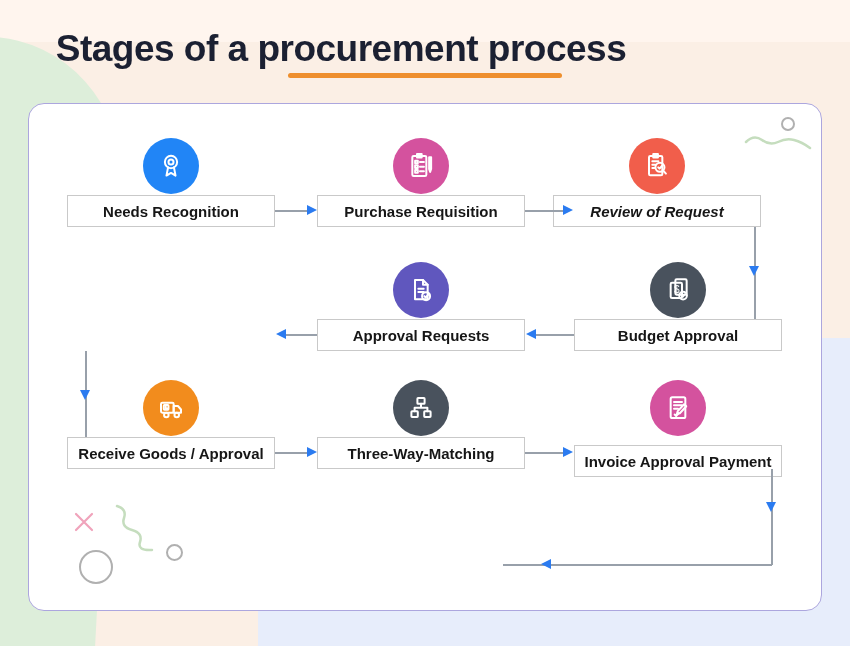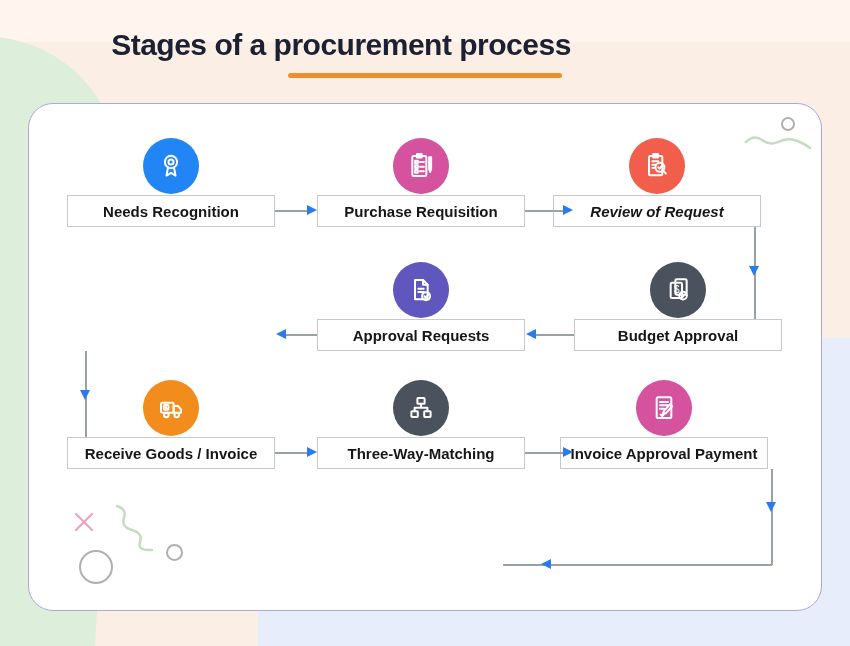--- a/index.html
+++ b/index.html
@@ -3,24 +3,24 @@
 <meta charset="utf-8">
 <style>
   html,body{margin:0;padding:0;}
   body{width:850px;height:646px;overflow:hidden;font-family:"Liberation Sans",sans-serif;background:var(--page-bg,#FBEFE5);}
   #stage{position:relative;width:850px;height:646px;}
 
   .top-band{position:absolute;left:0;top:0;width:850px;height:42px;background:var(--top-band);}
   .green-blob{position:absolute;left:-25px;top:40px;width:135px;height:640px;background:var(--green-blob);border-radius:0 150px 30px 0;transform:rotate(3deg);}
   .blue-rect{position:absolute;left:258px;top:338px;width:592px;height:308px;background:var(--blue-rect);}
 
-  .page-title{position:absolute;left:0;top:28px;width:682px;margin:0;text-align:center;font-size:30px;font-weight:800;letter-spacing:-0.5px;color:var(--title);}
+  .page-title{position:absolute;left:0;top:28px;width:682px;margin:0;text-align:center;font-size:37px;font-weight:800;letter-spacing:-0.5px;color:var(--title);}
   .title-underline{position:absolute;left:288px;top:73px;width:274px;height:5px;border-radius:3px;background:var(--underline);}
 
-  .panel{position:absolute;left:28px;top:103px;width:794px;height:508px;background:var(--panel-bg);border:1.5px solid var(--panel-border);border-radius:25px;box-sizing:border-box;}
+  .panel{position:absolute;left:28px;top:103px;width:794px;height:508px;background:var(--panel-bg);border:1.5px solid var(--panel-border);border-radius:16px;box-sizing:border-box;}
 
   .node{position:absolute;width:208px;display:flex;flex-direction:column;align-items:center;}
   .node.narrow{width:162px;}
   .circle{width:56px;height:56px;border-radius:50%;display:flex;align-items:center;justify-content:center;margin-bottom:1px;z-index:2;}
   .circle svg{width:32px;height:32px;}
   .label-box{width:100%;height:32px;box-sizing:border-box;background:#fff;border:1px solid var(--box-border);display:flex;align-items:center;justify-content:center;font-size:15px;font-weight:700;color:var(--box-text);white-space:nowrap;}
 
   .hline{position:absolute;height:1.5px;background:var(--line);}
   .vline{position:absolute;width:1.5px;background:var(--line);}
   .tri{position:absolute;width:0;height:0;}
@@ -127,39 +127,39 @@
         <svg viewBox="0 0 24 24" fill="none" stroke="#fff" stroke-width="1.5" stroke-linecap="round" stroke-linejoin="round">
             <rect x="4.5" y="8" width="9.5" height="7.5" rx="1"></rect>
             <path d="M14 10.5h3.2l2.3 2.6v2.4H14z"></path>
             <circle cx="8.5" cy="17.3" r="1.7"></circle>
             <circle cx="16.3" cy="17.3" r="1.7"></circle>
             <rect x="6.6" y="9.8" width="3.5" height="3.5" rx="0.5"></rect>
             <path d="M8 10.7v1.7h1.3"></path>
           </svg>
       </div>
       <div class="label-box">
-          <span>Receive Goods / Invoice</span>
+          <span>Receive Goods / Approval</span>
         </div>
     </div>
 
     <div class="node" style="left:288px;top:276px;">
       <div class="circle" style="background: rgb(73, 82, 93);">
         <svg viewBox="0 0 24 24" fill="none" stroke="#fff" stroke-width="1.5" stroke-linecap="round" stroke-linejoin="round">
             <rect x="9.3" y="4.5" width="5.4" height="4.4" rx="0.5"></rect>
             <rect x="4.8" y="14.5" width="4.8" height="4.2" rx="0.5"></rect>
             <rect x="14.4" y="14.5" width="4.8" height="4.2" rx="0.5"></rect>
             <path d="M12 8.9v2.9M7.2 14.5v-2.7h9.6v2.7"></path>
           </svg>
       </div>
       <div class="label-box">
           <span>Three-Way-Matching</span>
         </div>
     </div>
 
-    <div class="node" style="left:531px;top:276px;">
+    <div class="node" style="left:545px;top:276px;gap:8px;">
       <div class="circle" style="background: rgb(212, 82, 158);">
         <svg viewBox="0 0 24 24" fill="none" stroke="#fff" stroke-width="1.5" stroke-linecap="round" stroke-linejoin="round">
             <rect x="6.5" y="4" width="11" height="15.5" rx="1.2"></rect>
             <path d="M9 7.5h6M9 10h6M9 12.5h3"></path>
             <path d="M16.6 9.2l1.6 1.5-4.8 5.2-2.2.6.6-2.2z"></path>
             <path d="M9.5 16.9l1.1 1.1 2-2.2"></path>
           </svg>
       </div>
       <div class="label-box">
           <span>Invoice Approval Payment</span>

